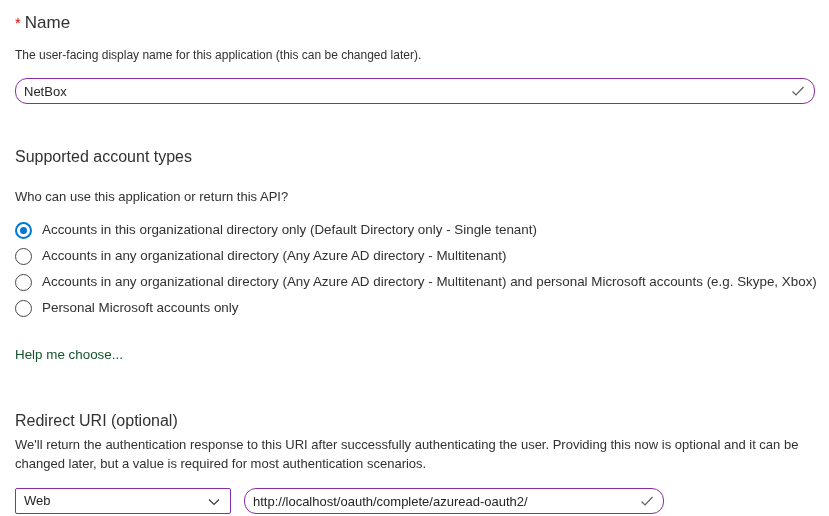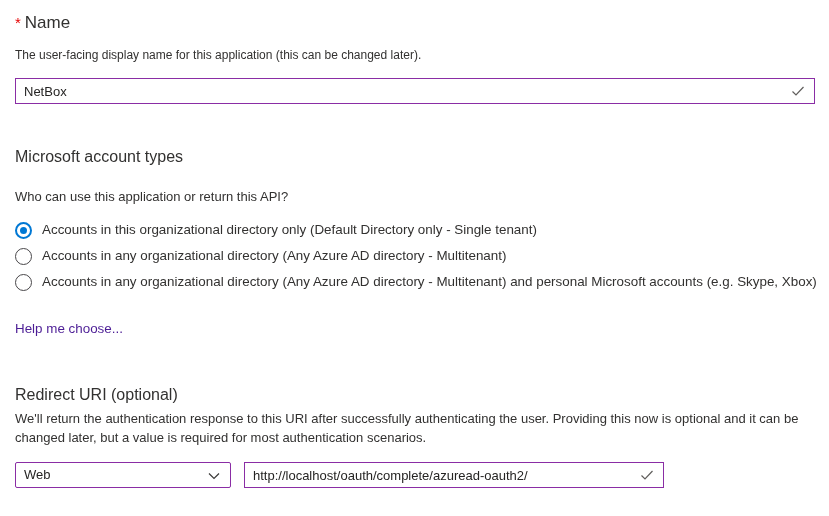--- a/index.html
+++ b/index.html
@@ -38,21 +38,21 @@
   .input-wrap {
     position: relative;
     margin-top: 14px;
     height: 26px;
   }
   .text-input {
     box-sizing: border-box;
     width: 100%;
     height: 26px;
     border: 1px solid #8a2da5;
-    border-radius: 0;
+    border-radius: 12px;
     padding: 0 28px 0 8px;
     font-family: "Liberation Sans", "DejaVu Sans", sans-serif;
     font-size: 13px;
     color: #252423;
     outline: none;
     background: #fff;
   }
   .input-icon {
     position: absolute;
     right: 9px;
@@ -104,21 +104,21 @@
   }
   .radio-label {
     font-size: 13.4px;
     color: #323130;
     white-space: nowrap;
   }
   .help-link {
     display: inline-block;
     margin-top: 21px;
     font-size: 13.4px;
-    color: #4c1d95;
+    color: #14532d;
     text-decoration: none;
     cursor: pointer;
   }
   .redirect-desc {
     font-size: 13px;
     line-height: 19px;
     margin-top: 4px;
     max-width: 800px;
   }
   .uri-row {
@@ -166,34 +166,38 @@
   <div class="input-wrap">
     <input class="text-input" type="text" value="NetBox" style="">
     <span class="input-icon">
       <svg width="16" height="16" viewBox="0 0 16 16">
         <path d="M2.5 8.5 L6 12 L13.5 4" stroke="#605e5c" stroke-width="1.2" fill="none"></path>
       </svg>
     </span>
   </div>
 
   
-  <div class="section-title account-types">Microsoft account types</div>
+  <div class="section-title account-types">Supported account types</div>
   <div class="question-text">Who can use this application or return this API?</div>
   <div class="radio-list">
       <div class="radio-row">
         <span class="radio selected"></span>
         <span class="radio-label">Accounts in this organizational directory only (Default Directory only - Single tenant)</span>
       </div>
       <div class="radio-row">
         <span class="radio"></span>
         <span class="radio-label">Accounts in any organizational directory (Any Azure AD directory - Multitenant)</span>
       </div>
       <div class="radio-row">
         <span class="radio"></span>
         <span class="radio-label">Accounts in any organizational directory (Any Azure AD directory - Multitenant) and personal Microsoft accounts (e.g. Skype, Xbox)</span>
+      </div>
+      <div class="radio-row">
+        <span class="radio"></span>
+        <span class="radio-label">Personal Microsoft accounts only</span>
       </div>
     </div>
   <a class="help-link">Help me choose...</a>
 
   
   <div class="section-title redirect-uri">Redirect URI (optional)</div>
   <div class="redirect-desc">We'll return the authentication response to this URI after successfully authenticating the user. Providing this now is optional and it can be changed later, but a value is required for most authentication scenarios.</div>
 
   <div class="uri-row">
     <div class="dropdown">

